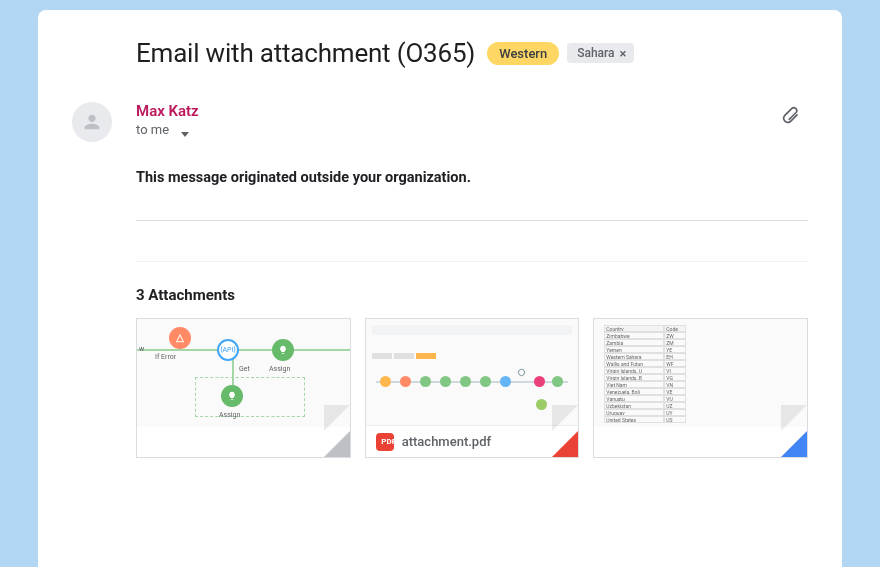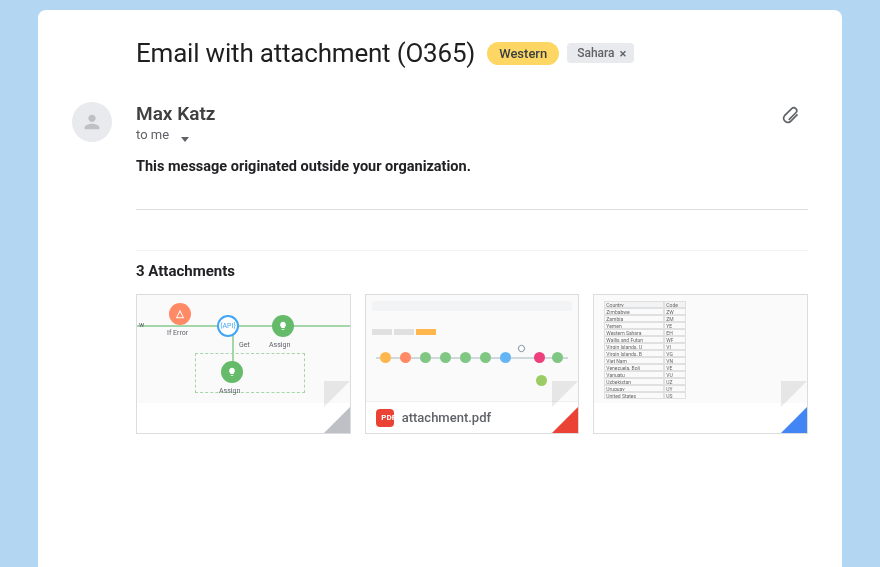--- a/index.html
+++ b/index.html
@@ -71,22 +71,22 @@
     display: flex;
     align-items: center;
     justify-content: center;
     margin-right: 24px;
     flex-shrink: 0;
   }
   .avatar svg { width: 22px; height: 22px; fill:#bdc1c6;}
   .sender-block { flex:1; }
   .sender-name {
     font-weight: 600;
-    font-size: 19px;
-    color: #404040;
+    font-size: 15px;
+    color: #be185d;
   }
   .recipient-line {
     font-size: 13px;
     color: #5f6368;
     margin-top:2px;
     display:flex; align-items:flex-end; gap:12px;
   }
   .dropdown-tri {
     width: 0; height:0;
     border-left:4px solid transparent;
@@ -95,38 +95,38 @@
   }
   .clip-icon {
     position:absolute;
     right: 8px;
     top: 2px;
   }
   .clip-icon svg { width:20px; height:20px; stroke:#5f6368; fill:none; stroke-width:2;}
   .warning-line {
     font-weight: 700;
     font-size: 14.5px;
-    margin-top: 16px;
+    margin-top: 27px;
     padding-left: 64px;
   }
   .divider {
     border:none; border-top:1px solid #dadce0;
     margin: 34px 0 0 64px;
   }
   .body-text {
     font-size: 14px;
     color: #202124;
     margin-top: 28px;
     padding-left: 64px;
   }
   .att-header {
     font-weight: 700;
     font-size: 15px;
     margin: 40px 0 14px 64px;
-    padding-top: 11px;
+    padding-top: 24px;
     border-top:1px solid #f1f3f4;
   }
   .attachments {
     display:flex;
     gap: 14px;
     padding-left: 64px;
   }
   .att {
     width: 235px;
     height: 140px;
@@ -258,21 +258,21 @@
             <svg width="10" height="10" viewBox="0 0 24 24" fill="#fff">
                 <path d="M9 21h6v-2H9v2zm3-19a7 7 0 00-4 12.74V17h8v-2.26A7 7 0 0012 2z"></path>
               </svg>
           </div>
           <div class="dashbox" style="left:58px; top:58px; width:110px; height:40px;"></div>
           <div class="node" style="left:84px; top:66px; background:#66bb6a;">
             <svg width="10" height="10" viewBox="0 0 24 24" fill="#fff">
                 <path d="M9 21h6v-2H9v2zm3-19a7 7 0 00-4 12.74V17h8v-2.26A7 7 0 0012 2z"></path>
               </svg>
           </div>
-          <label style="left:30px; top:34px;">If Error</label>
+          <label style="left:18px; top:34px;">If Error</label>
           <label style="left:102px; top:46px;">Get</label>
           <label style="left:132px; top:46px;">Assign</label>
           <label style="left:82px; top:92px;">Assign</label>
           <label style="left:2px; top:26px;">w</label>
         </div>
         <div class="dogear grey"></div>
       </div>
 
       <div class="att">
         <div class="att-preview p2">

